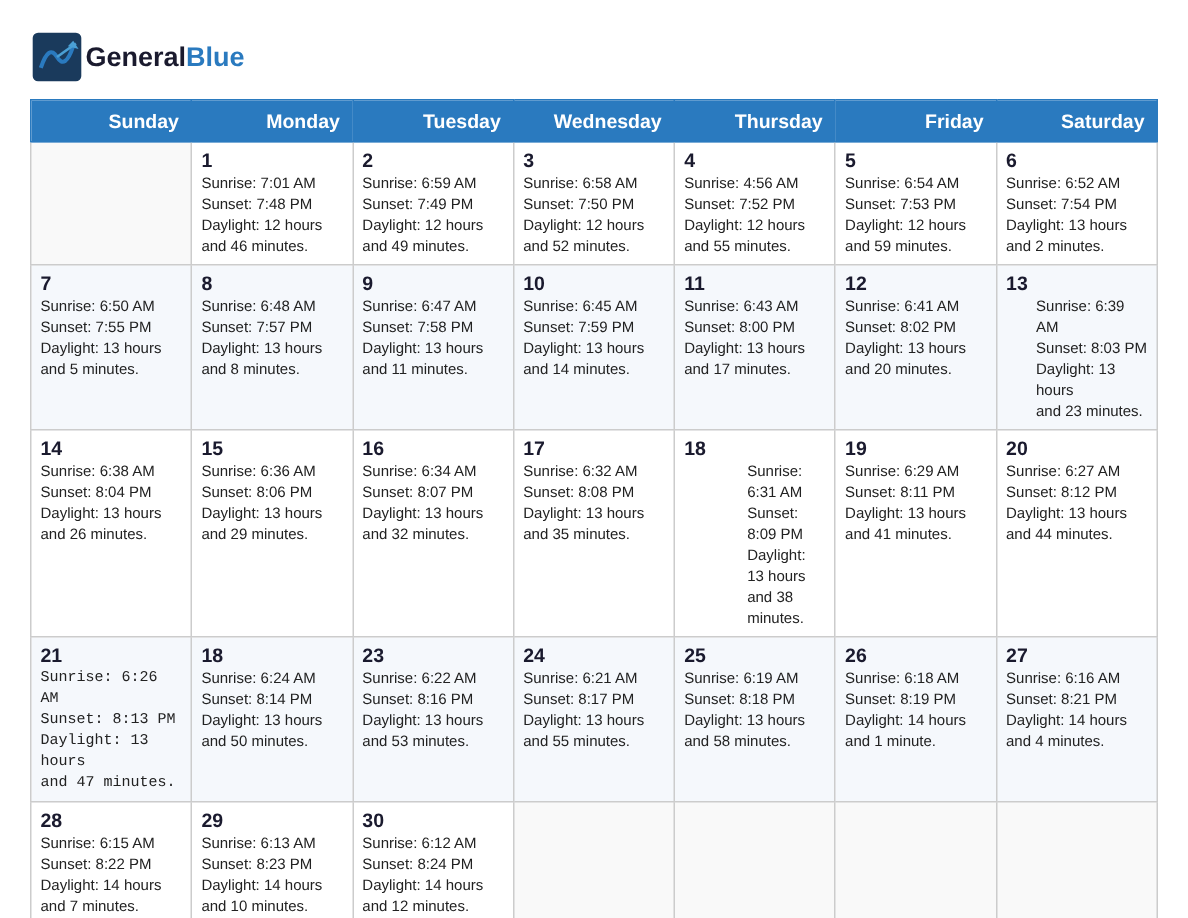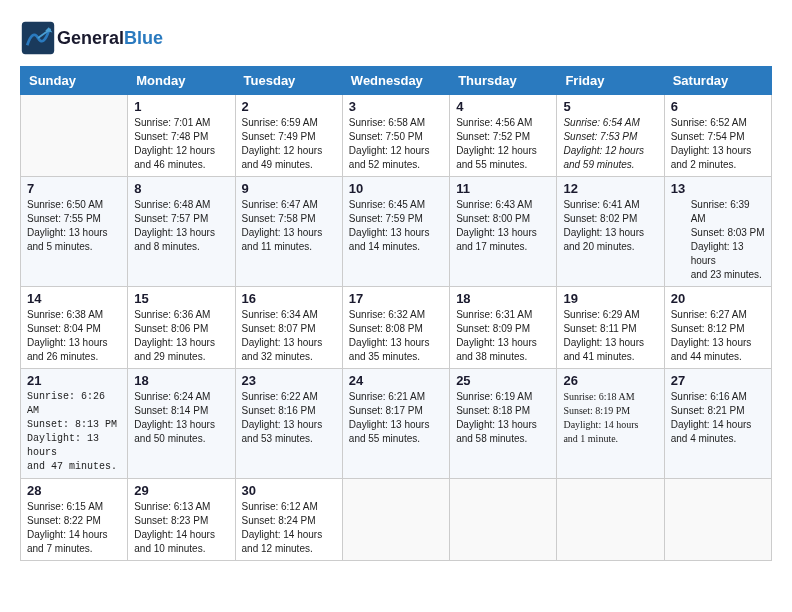--- a/index.html
+++ b/index.html
@@ -38,21 +38,21 @@
       color: #333;
     }
     table {
       width: 100%;
       border-collapse: collapse;
       font-size: 11px;
     }
     thead tr th {
       background: #2a7abf;
       color: #fff;
-      text-align: left;
+      text-align: right;
       padding: 6px 8px;
       font-size: 13px;
       font-weight: bold;
       border: 1px solid #2a7abf;
     }
     tbody tr td {
       border: 1px solid #ccc;
       padding: 4px 6px;
       vertical-align: top;
       width: calc(100% / 7);
@@ -138,21 +138,21 @@
         </td>
         <td>
           <div class="day-num">4</div>
           <div class="day-info" style="white-space: pre-line;">Sunrise: 4:56 AM
 Sunset: 7:52 PM
 Daylight: 12 hours
 and 55 minutes.</div>
         </td>
         <td>
           <div class="day-num">5</div>
-          <div class="day-info" style="white-space: pre-line; font-style: italic;">Sunrise: 6:54 AM
+          <div class="day-info" style="white-space: pre-line;">Sunrise: 6:54 AM
 Sunset: 7:53 PM
 Daylight: 12 hours
 and 59 minutes.</div>
         </td>
         <td>
           <div class="day-num">6</div>
           <div class="day-info" style="white-space: pre-line;">Sunrise: 6:52 AM
 Sunset: 7:54 PM
 Daylight: 13 hours
 and 2 minutes.</div>
@@ -233,21 +233,21 @@
         </td>
         <td>
           <div class="day-num">17</div>
           <div class="day-info" style="white-space: pre-line;">Sunrise: 6:32 AM
 Sunset: 8:08 PM
 Daylight: 13 hours
 and 35 minutes.</div>
         </td>
         <td>
           <div class="day-num">18</div>
-          <div class="day-info" style="white-space: pre-line;">Sunrise: 6:31 AM
+          <div class="day-info" style="white-space: pre-line; margin-left: 42px;">Sunrise: 6:31 AM
 Sunset: 8:09 PM
 Daylight: 13 hours
 and 38 minutes.</div>
         </td>
         <td>
           <div class="day-num">19</div>
           <div class="day-info" style="white-space: pre-line;">Sunrise: 6:29 AM
 Sunset: 8:11 PM
 Daylight: 13 hours
 and 41 minutes.</div>
@@ -291,21 +291,21 @@
         </td>
         <td>
           <div class="day-num">25</div>
           <div class="day-info" style="white-space: pre-line;">Sunrise: 6:19 AM
 Sunset: 8:18 PM
 Daylight: 13 hours
 and 58 minutes.</div>
         </td>
         <td>
           <div class="day-num">26</div>
-          <div class="day-info" style="white-space: pre-line; font-family: Liberation Serif, serif;">Sunrise: 6:18 AM
+          <div class="day-info" style="white-space: pre-line;">Sunrise: 6:18 AM
 Sunset: 8:19 PM
 Daylight: 14 hours
 and 1 minute.</div>
         </td>
         <td>
           <div class="day-num">27</div>
           <div class="day-info" style="white-space: pre-line;">Sunrise: 6:16 AM
 Sunset: 8:21 PM
 Daylight: 14 hours
 and 4 minutes.</div>

